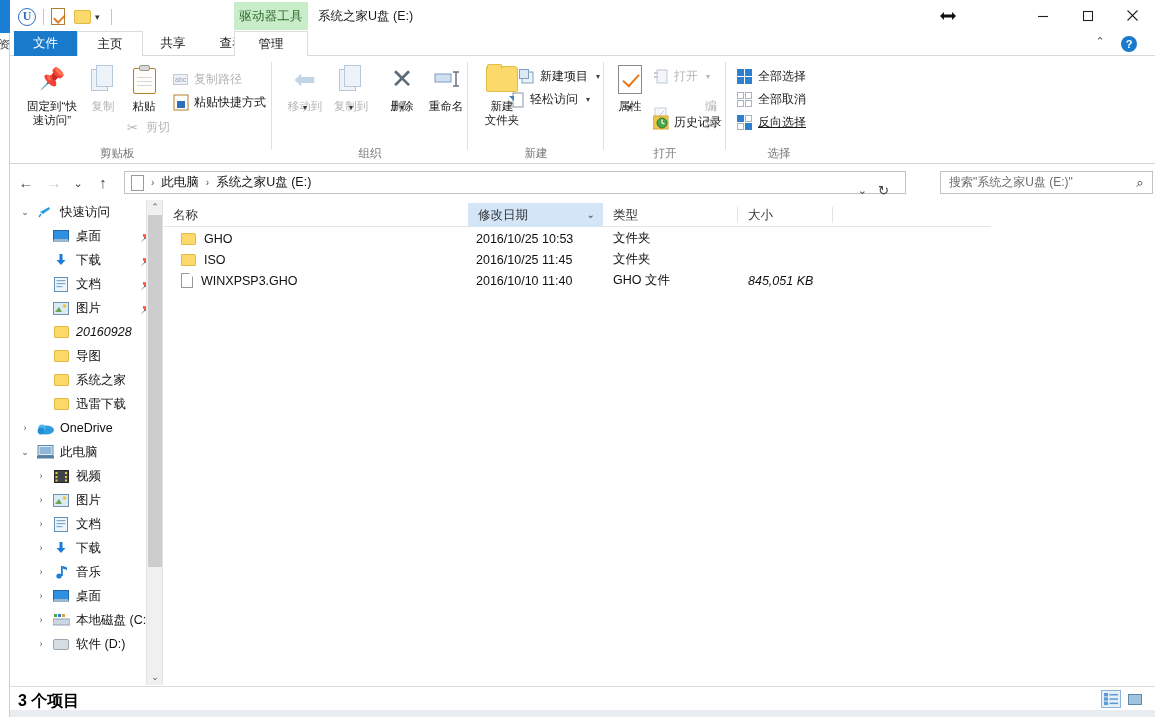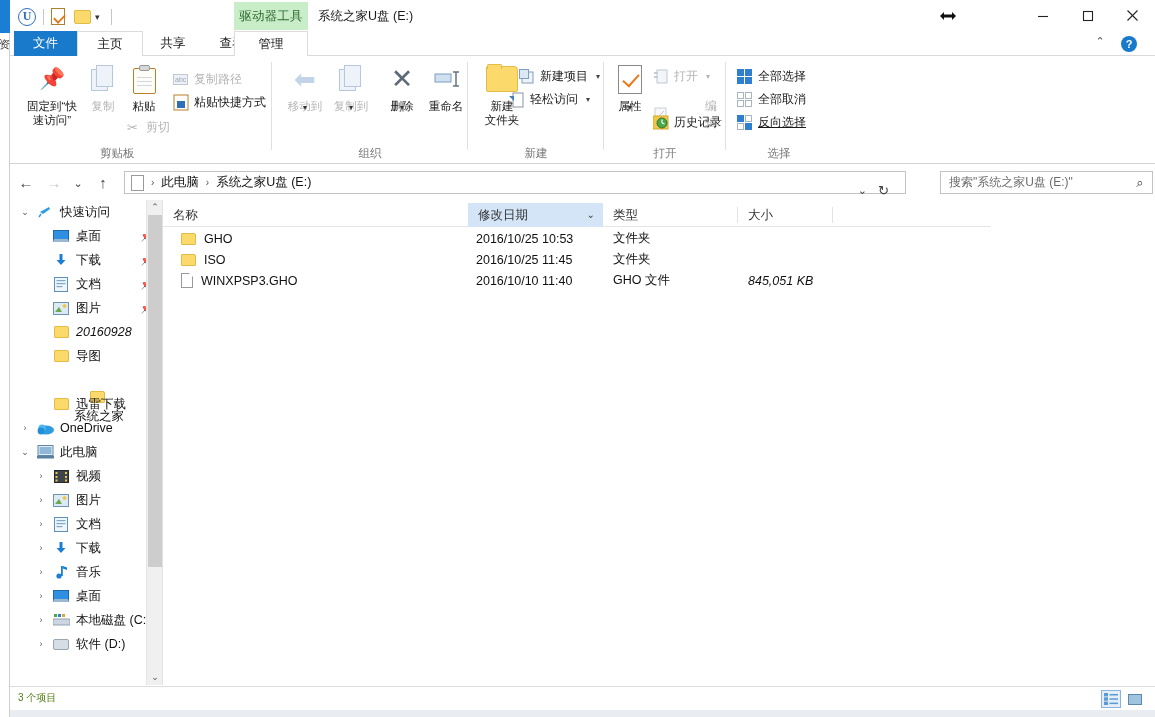--- a/index.html
+++ b/index.html
@@ -131,21 +131,21 @@
   .fname { position:absolute; left:18px; display:flex; align-items:center; gap:8px; }
   .fdate { position:absolute; left:313px; }
   .ftype { position:absolute; left:450px; }
   .fsize { position:absolute; left:585px; width:80px; text-align:left;font-style:italic; }
   .ffolder { width:15px; height:12px; background:#fbd96b; border:1px solid #e0bb45; border-radius:1px 2px 1px 1px; }
   .fdoc { width:12px; height:15px; border:1px solid #9a9a9a; background:#fff; position:relative; }
   .fdoc::after { content:""; position:absolute; right:-1px; top:-1px; border-left:4px solid transparent; border-top:4px solid #fff; }
 
   
   .statusbar { position:absolute; left:10px; top:686px; width:1145px; height:24px; background:#fff; border-top:1px solid #dcdcdc; }
-  .status-text { position:absolute; left:8px; top:4px; font-size:10px; color:#4d7c0f; }
+  .status-text { position:absolute; left:8px; top:4px; font-size:16px; color:#000000;font-weight:bold; }
   .viewbtns { position:absolute; right:10px; top:3px; display:flex; gap:4px; }
   .vbtn { width:20px; height:18px; display:flex; align-items:center; justify-content:center; }
   .vbtn.active { border:1px solid #8ab4dd; background:#e3eef9; }
   .vb-tiles { width:14px; height:11px; background:#9fc4e0; border:1px solid #5f89ab; }
 </style>
 </head>
 <body>
 
 <div id="app">
 
@@ -501,21 +501,21 @@
         </span>
         <span style="padding-left: 4px;">20160928</span>
       </div>
       <div class="navitem" style="padding-left: 22px;">
         <span class="chev"></span>
         <span class="nico">
           <div class="nfolder"></div>
         </span>
         <span style="padding-left: 4px;">导图</span>
       </div>
-      <div class="navitem" style="padding-left: 22px; flex-direction: column;">
+      <div class="navitem" style="padding-left: 22px;">
         <span class="chev"></span>
         <span class="nico">
           <div class="nfolder"></div>
         </span>
         <span style="padding-left: 4px;">系统之家</span>
       </div>
       <div class="navitem" style="padding-left: 22px;">
         <span class="chev"></span>
         <span class="nico">
           <div class="nfolder"></div>

